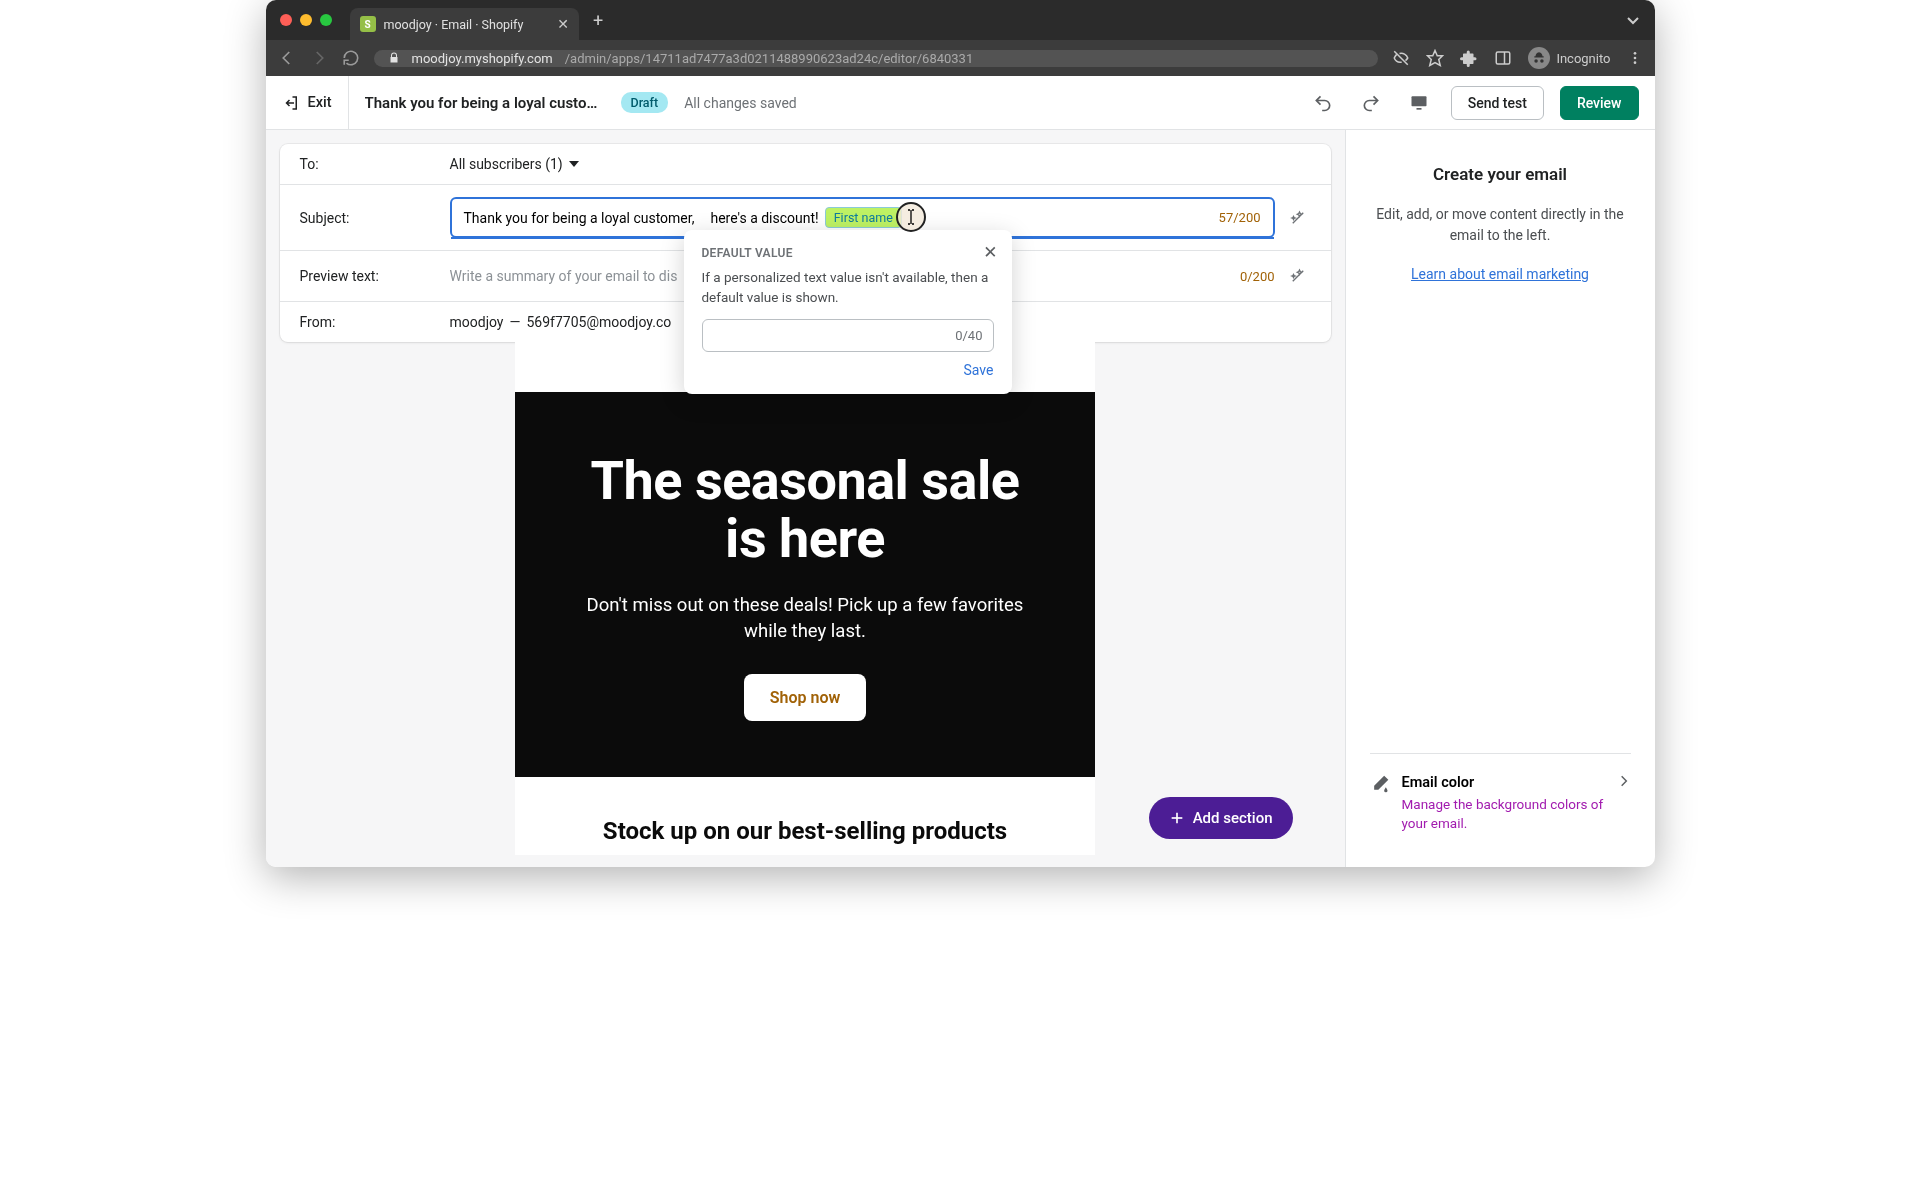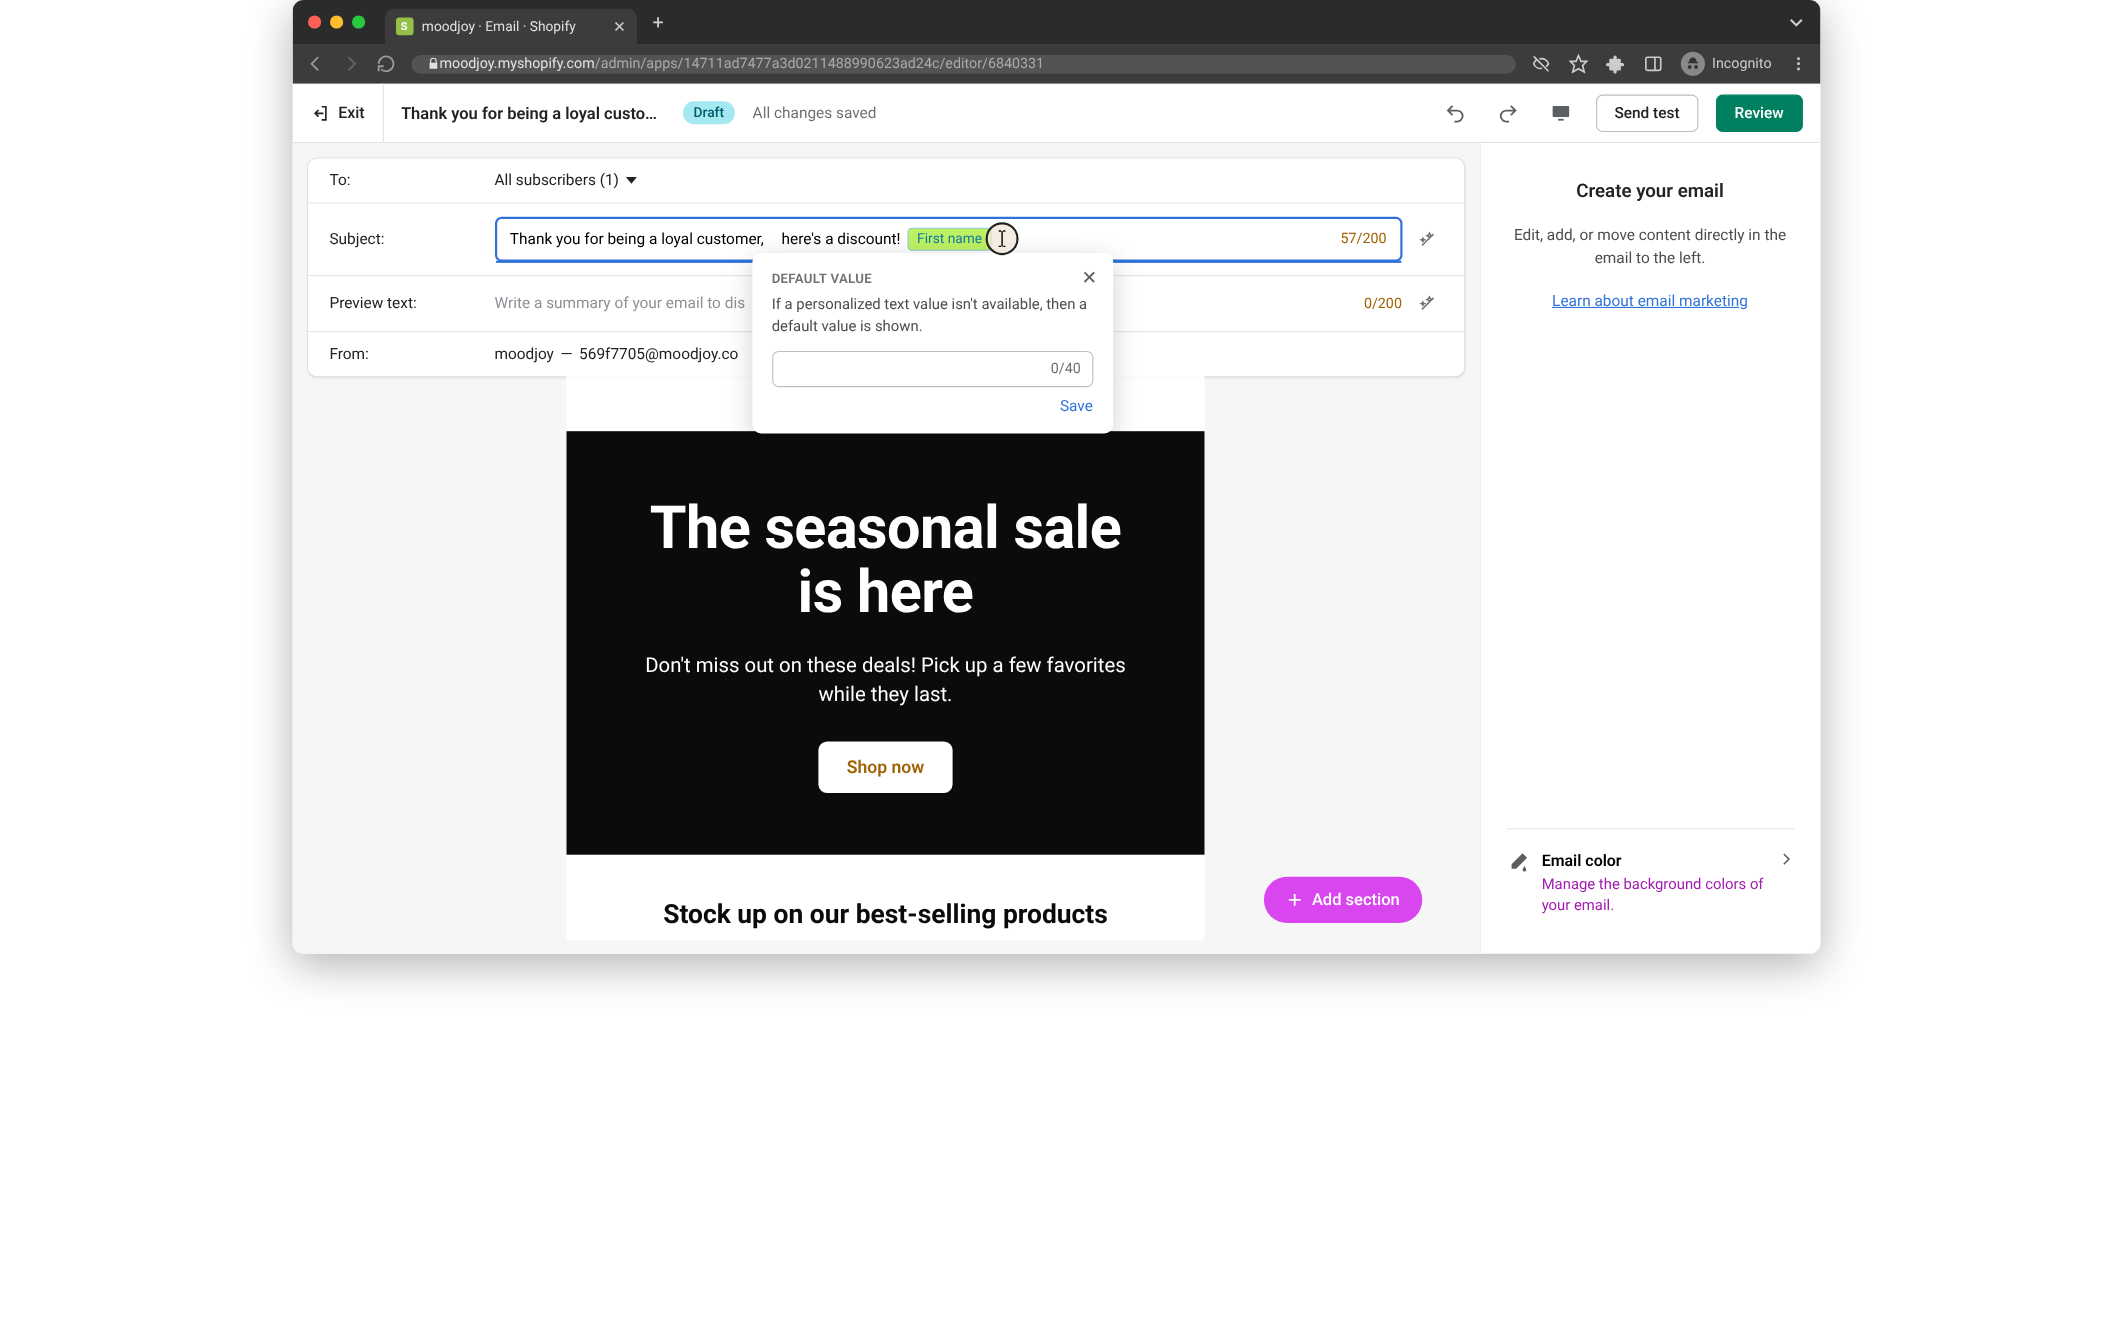--- a/index.html
+++ b/index.html
@@ -16,21 +16,21 @@
   .tab { margin-left: 18px; background: #3c3c3c; height: 32px; border-radius: 8px 8px 0 0; display: flex; align-items: center; padding: 0 10px; gap: 8px; color: #e0e0e0; font-size: 12.5px; align-self: flex-end;}
   .favicon { width: 16px; height: 16px; background: #95bf47; border-radius: 3px; display: flex; align-items:center; justify-content:center; color:#fff; font-size:10px; font-weight:bold;}
   .tab-close { color:#ccc; font-size:14px; margin-left:26px;}
   .newtab { color:#ccc; font-size:18px; margin-left:14px; }
   .tb-actions { margin-left:auto; color:#ccc; display:flex; align-items:center;}
   .tb-actions svg { width:16px; height:16px; }
 
   .addrbar { height: 36px; background: #3c3c3c; display: flex; align-items: center; padding: 0 12px; gap: 14px; }
   .nav-icn { color: #9a9a9a; display:flex; align-items:center;}
   .nav-icn.dis { color:#666;}
-  .addr { flex: 1; background: #535353; height: 17px; border-radius: 14px; display: flex; align-items: center; padding: 0 14px; gap: 0; color: #e2e2e2; font-size: 13px; }
+  .addr { flex: 1; background: #535353; height: 17px; border-radius: 14px; display: flex; align-items: center; padding: 0 14px; gap: 12px; color: #e2e2e2; font-size: 13px; }
   .addr .dim { color:#aaa; }
   .right-icons { display:flex; gap:16px; align-items:center; color:#ccc;}
   .incog { display:flex; align-items:center; gap:6px; font-size:13px;}
   .avatar-circle { width:22px; height:22px; border-radius:50%; background:#888; display:flex; align-items:center; justify-content:center;}
 
   
   .app-header { height: 54px; border-bottom: 1px solid #e1e3e5; display: flex; align-items: center; padding: 0 16px; gap: 16px; }
   .exit { display:flex; align-items:center; gap:8px; font-size:14.5px; font-weight:500; color:#202223; padding-right:16px; border-right:1px solid #e1e3e5; height:100%;}
   .page-title { font-weight:600; font-size:15px; color:#202223; max-width:240px; overflow:hidden; text-overflow:ellipsis; white-space:nowrap;}
   .draft-badge { background:#a4e8f2; color:#005b6b; font-size:12.5px; font-weight:500; padding:3px 10px; border-radius:10px;}
@@ -76,21 +76,21 @@
   
   .preview-area { margin-top:0; display:flex; justify-content:center; }
   .email-prev { width:580px; background:#fff;}
   .hero { background:#0b0b0b; color:#fff; padding:60px 50px 56px; text-align:center;}
   .hero h1 { font-size:54px; font-weight:700; line-height:1.08; letter-spacing:-0.5px;}
   .hero p { font-size:18.5px; margin-top:24px; line-height:1.4;}
   .shop-btn { display:inline-block; background:#fff; color:#a16207; font-weight:600; font-size:16px; padding:14px 26px; border-radius:8px; margin-top:30px;}
   .stock { text-align:center; font-size:24px; font-weight:700; color:#0b0b0b; padding:40px 30px 10px;}
 
   
-  .add-section { position:absolute; bottom:28px; right:52px; background:#d946ef; color:#fff; font-size:15px; font-weight:500; padding:12px 20px; border-radius:22px; display:flex; align-items:center; gap:8px;}
+  .add-section { position:absolute; bottom:28px; right:52px; background:#4c1d95; color:#fff; font-size:15px; font-weight:500; padding:12px 20px; border-radius:22px; display:flex; align-items:center; gap:8px;}
 
   
   .r-title { font-size:17px; font-weight:600; text-align:center; color:#202223;}
   .r-desc { font-size:14px; color:#4b4e51; text-align:center; margin-top:20px; line-height:1.5;}
   .r-link { color:#2f73d9; text-decoration:underline; font-size:14px; text-align:center; display:block; margin-top:20px;}
   .r-spacer { flex:1;}
   .r-section { border-top:1px solid #e1e3e5; padding-top:20px; display:flex; gap:12px; cursor:pointer;}
   .r-sec-title { font-weight:600; font-size:14.5px;}
   .r-sec-desc { font-size:13.5px; color:#a21caf; margin-top:4px; line-height:1.4;}
   .chev { margin-left:auto; color:#5c5f62;}

